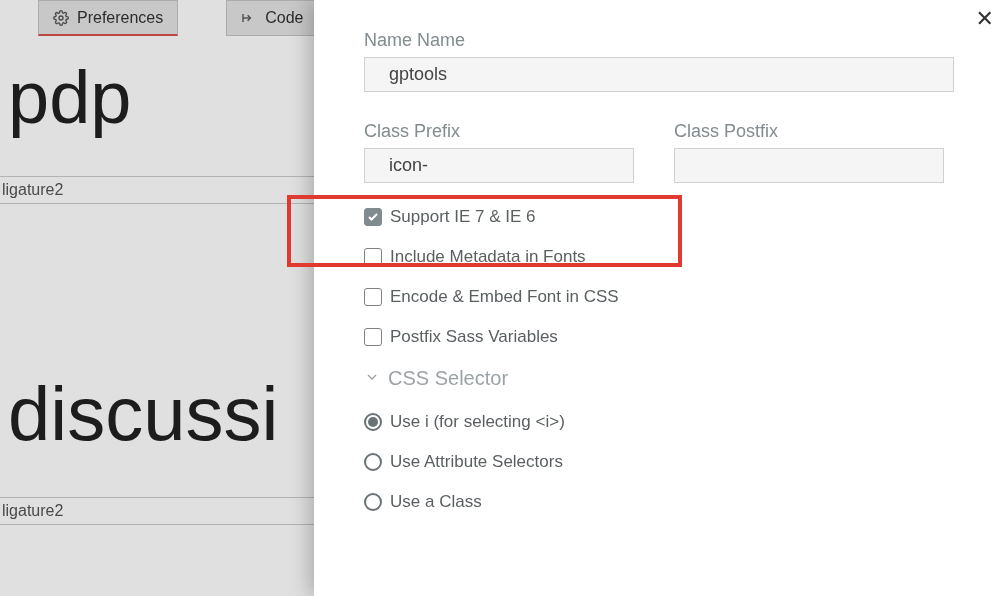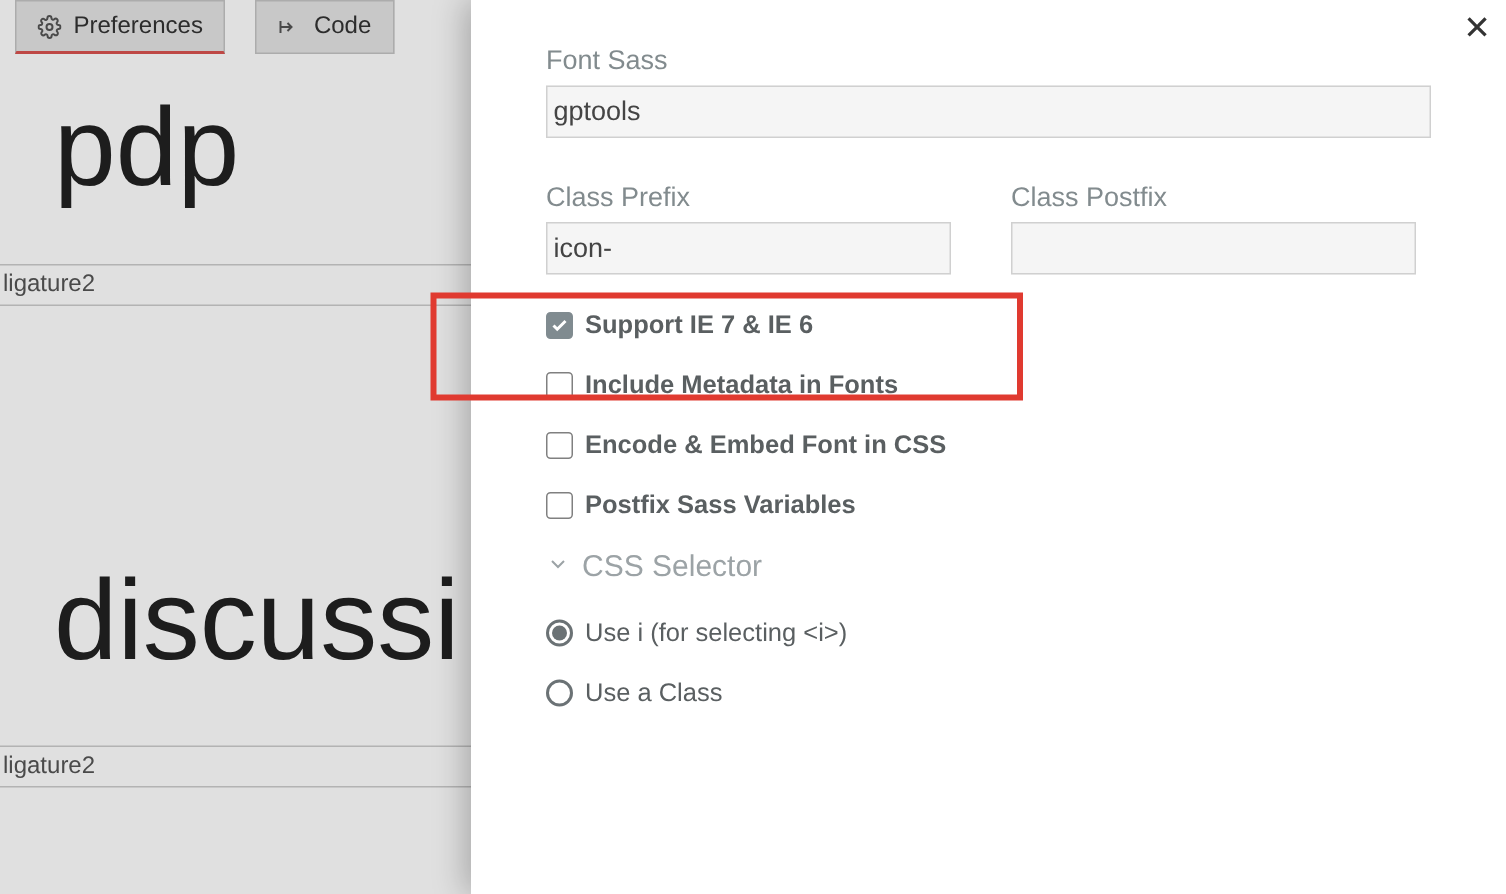--- a/index.html
+++ b/index.html
@@ -2,42 +2,42 @@
 <html><head>
   <meta charset="utf-8">
   <style>
     * { box-sizing: border-box; margin: 0; padding: 0; font-family: "Segoe UI", Arial, sans-serif; }
     body { width: 1004px; height: 596px; overflow: hidden; position: relative; background: #fff; }
 
     .bg-layer { position: absolute; inset: 0; background: rgba(0,0,0,0.12); pointer-events: none; }
     .bg-content { position: absolute; inset: 0; }
 
     .toolbar { position: absolute; top: 0; left: 0; right: 0; height: 36px; display: flex; gap: 20px; padding: 0 10px; }
-    .tab-btn { display: inline-flex; align-items: center; gap: 8px; padding: 6px 14px; border: 1px solid #c4c4c4; background: #e4e4e4; font-size: 16px; color: #333; cursor: pointer; }
+    .tab-btn { display: inline-flex; align-items: center; gap: 8px; padding: 6px 14px; border: 1px solid #c4c4c4; background: #e4e4e4; font-size: 16px; color: #333; cursor: pointer; margin-left: 28px; }
     .tab-btn.active { border-bottom: 2px solid #d9534f; }
     .tab-icon { display: inline-flex; }
 
-    .bg-text { position: absolute; left: 36px; font-size: 74px; color: #222; }
+    .bg-text { position: absolute; left: 8px; font-size: 74px; color: #222; }
     .bg-text.t1 { top: 55px; }
     .bg-text.t2 { top: 370px; font-size: 76px; text-align: center; }
     .bg-label { position: absolute; left: 0; font-size: 16px; color: #555; background: #fff; border-top: 1px solid #ccc; border-bottom: 1px solid #ccc; width: 100%; padding: 4px 2px; }
     .bg-label.l1 { top: 176px; }
     .bg-label.l2 { top: 497px; }
 
     .modal { position: absolute; top: 0; right: 0; width: 690px; height: 596px; background: #fff; box-shadow: -4px 0 20px rgba(0,0,0,0.25); }
     .close-btn { position: absolute; top: 6px; right: 10px; font-size: 22px; background: none; border: none; cursor: pointer; color: #333; }
 
     .form-area { padding: 30px 50px 20px 50px; }
     .form-label { font-size: 18px; color: #828b8e; margin-bottom: 6px; display: block; }
-    .form-input { width: 100%; font-size: 18px; padding: 6px 4px; border: 1px solid #d0d0d0; background: #f5f5f5; color: #444; }
+    .form-input { width: 100%; font-size: 18px; padding: 6px 24px; border: 1px solid #d0d0d0; background: #f5f5f5; color: #444; }
     .row2 { display: flex; gap: 40px; margin-top: 29px; }
     .col { width: 270px; }
 
     .checks { margin-top: 24px; }
-    .check-row { display: flex; align-items: center; gap: 8px; margin-bottom: 20px; font-size: 17px; color: #5a5f61; font-weight: bold; }
+    .check-row { display: flex; align-items: center; gap: 8px; margin-bottom: 20px; font-size: 17px; color: #5a5f61; }
     .chk { width: 18px; height: 18px; border: 1.5px solid #808080; border-radius: 3px; display: inline-flex; align-items: center; justify-content: center; background: #fff; cursor: pointer; }
     .chk.checked { background: #808b90; border-color: #808b90; }
     .chk.checked svg { display: block; }
     .chk svg { display: none; }
 
     .highlight-box { position: absolute; border: 4px solid #e03a30; top: 195px; left: 287px; width: 395px; height: 72px; pointer-events: none; }
 
     .section-head { display: flex; align-items: center; gap: 8px; font-size: 20px; color: #9ca3a6; margin-top: 14px; margin-bottom: 22px; cursor: pointer; }
 
     .radio-row { display: flex; align-items: center; gap: 8px; font-size: 17px; color: #5a5f61; margin-bottom: 20px; }
@@ -74,21 +74,21 @@
   <div class="bg-text t2">discussi</div>
   <div class="bg-label l2">ligature2</div>
 </div>
 <div class="bg-layer"></div>
 
 <div class="modal">
   <button class="close-btn">
     <span>✕</span>
   </button>
   <div class="form-area">
-    <label class="form-label">Font Sass</label>
+    <label class="form-label">Name Name</label>
     <input class="form-input" value="gptools" style="">
 
     <div class="row2">
       <div class="col">
         <label class="form-label">Class Prefix</label>
         <input class="form-input" value="icon-" style="">
       </div>
       <div class="col">
         <label class="form-label">Class Postfix</label>
         <input class="form-input" value="" style="">
@@ -125,19 +125,23 @@
       <span>CSS Selector</span>
     </div>
 
     <div>
       <div class="radio-row">
         <span class="radio sel"></span>
         <span>Use i (for selecting &lt;i&gt;)</span>
       </div>
       <div class="radio-row">
         <span class="radio"></span>
+        <span>Use Attribute Selectors</span>
+      </div>
+      <div class="radio-row">
+        <span class="radio"></span>
         <span>Use a Class</span>
       </div>
     </div>
   </div>
 </div>
 
 <div class="highlight-box"></div>
 
 </body></html>

